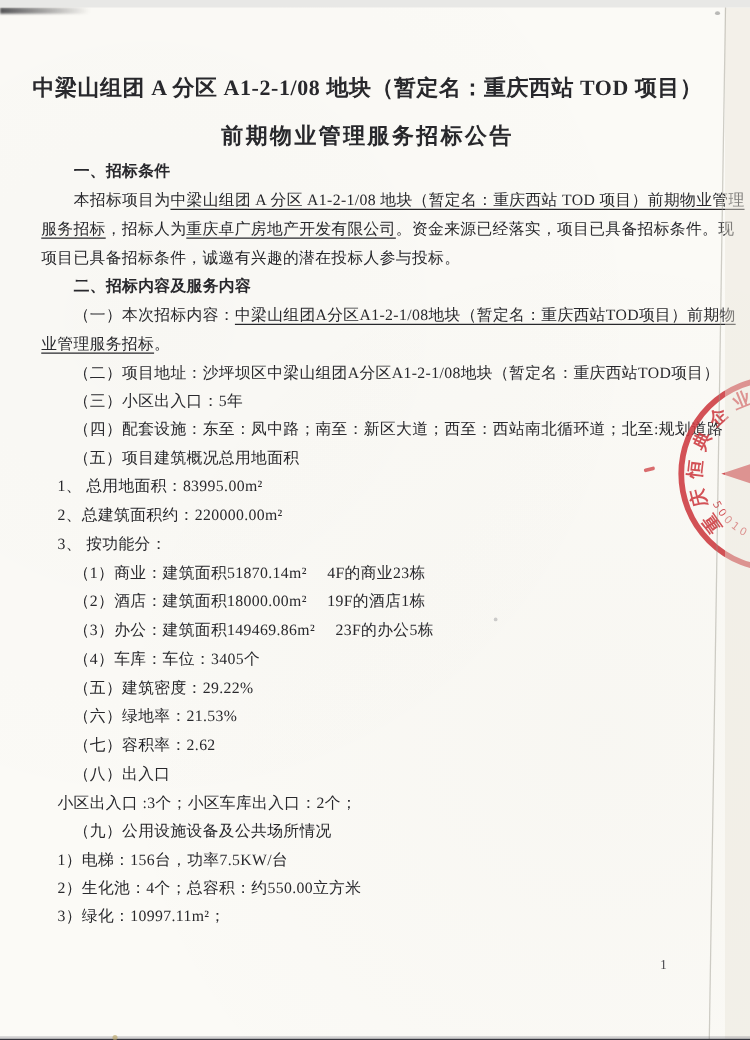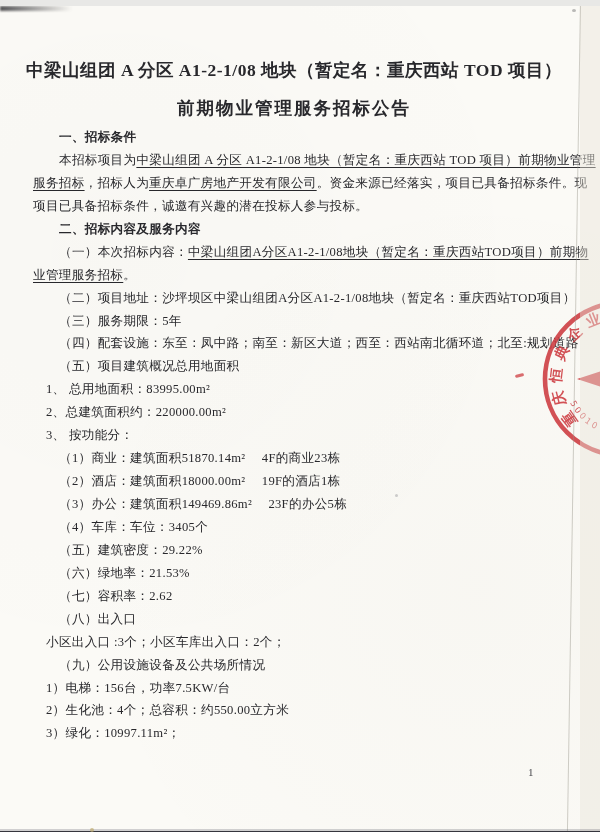--- a/index.html
+++ b/index.html
@@ -84,21 +84,21 @@
 
   <div class="doc-body" id="doc-body">
       <p class="line heading ind2"><span>一、招标条件</span></p>
       <p class="line ind2"><span>本招标项目为</span><span class="u">中梁山组团 A 分区 A1-2-1/08 地块（暂定名：重庆西站 TOD 项目）前期物业管理</span></p>
       <p class="line ind0"><span class="u">服务招标</span><span>，招标人为</span><span class="u">重庆卓广房地产开发有限公司</span><span>。资金来源已经落实，项目已具备招标条件。现</span></p>
       <p class="line ind0"><span>项目已具备招标条件，诚邀有兴趣的潜在投标人参与投标。</span></p>
       <p class="line heading ind2"><span>二、招标内容及服务内容</span></p>
       <p class="line ind2"><span>（一）本次招标内容：</span><span class="u">中梁山组团A分区A1-2-1/08地块（暂定名：重庆西站TOD项目）前期物</span></p>
       <p class="line ind0"><span class="u">业管理服务招标</span><span>。</span></p>
       <p class="line ind2"><span>（二）项目地址：沙坪坝区中梁山组团A分区A1-2-1/08地块（暂定名：重庆西站TOD项目）</span></p>
-      <p class="line ind2"><span>（三）服务期限：5年</span></p>
+      <p class="line ind2"><span>（三）小区出入口：5年</span></p>
       <p class="line ind2"><span>（四）配套设施：东至：凤中路；南至：新区大道；西至：西站南北循环道；北至:规划道路</span></p>
       <p class="line ind2"><span>（五）项目建筑概况总用地面积</span></p>
       <p class="line ind1"><span>1、 总用地面积：83995.00m²</span></p>
       <p class="line ind1"><span>2、总建筑面积约：220000.00m²</span></p>
       <p class="line ind1"><span>3、 按功能分：</span></p>
       <p class="line ind2"><span>（1）商业：建筑面积51870.14m²　  4F的商业23栋</span></p>
       <p class="line ind2"><span>（2）酒店：建筑面积18000.00m²　  19F的酒店1栋</span></p>
       <p class="line ind2"><span>（3）办公：建筑面积149469.86m²　 23F的办公5栋</span></p>
       <p class="line ind2"><span>（4）车库：车位：3405个</span></p>
       <p class="line ind2"><span>（五）建筑密度：29.22%</span></p>

